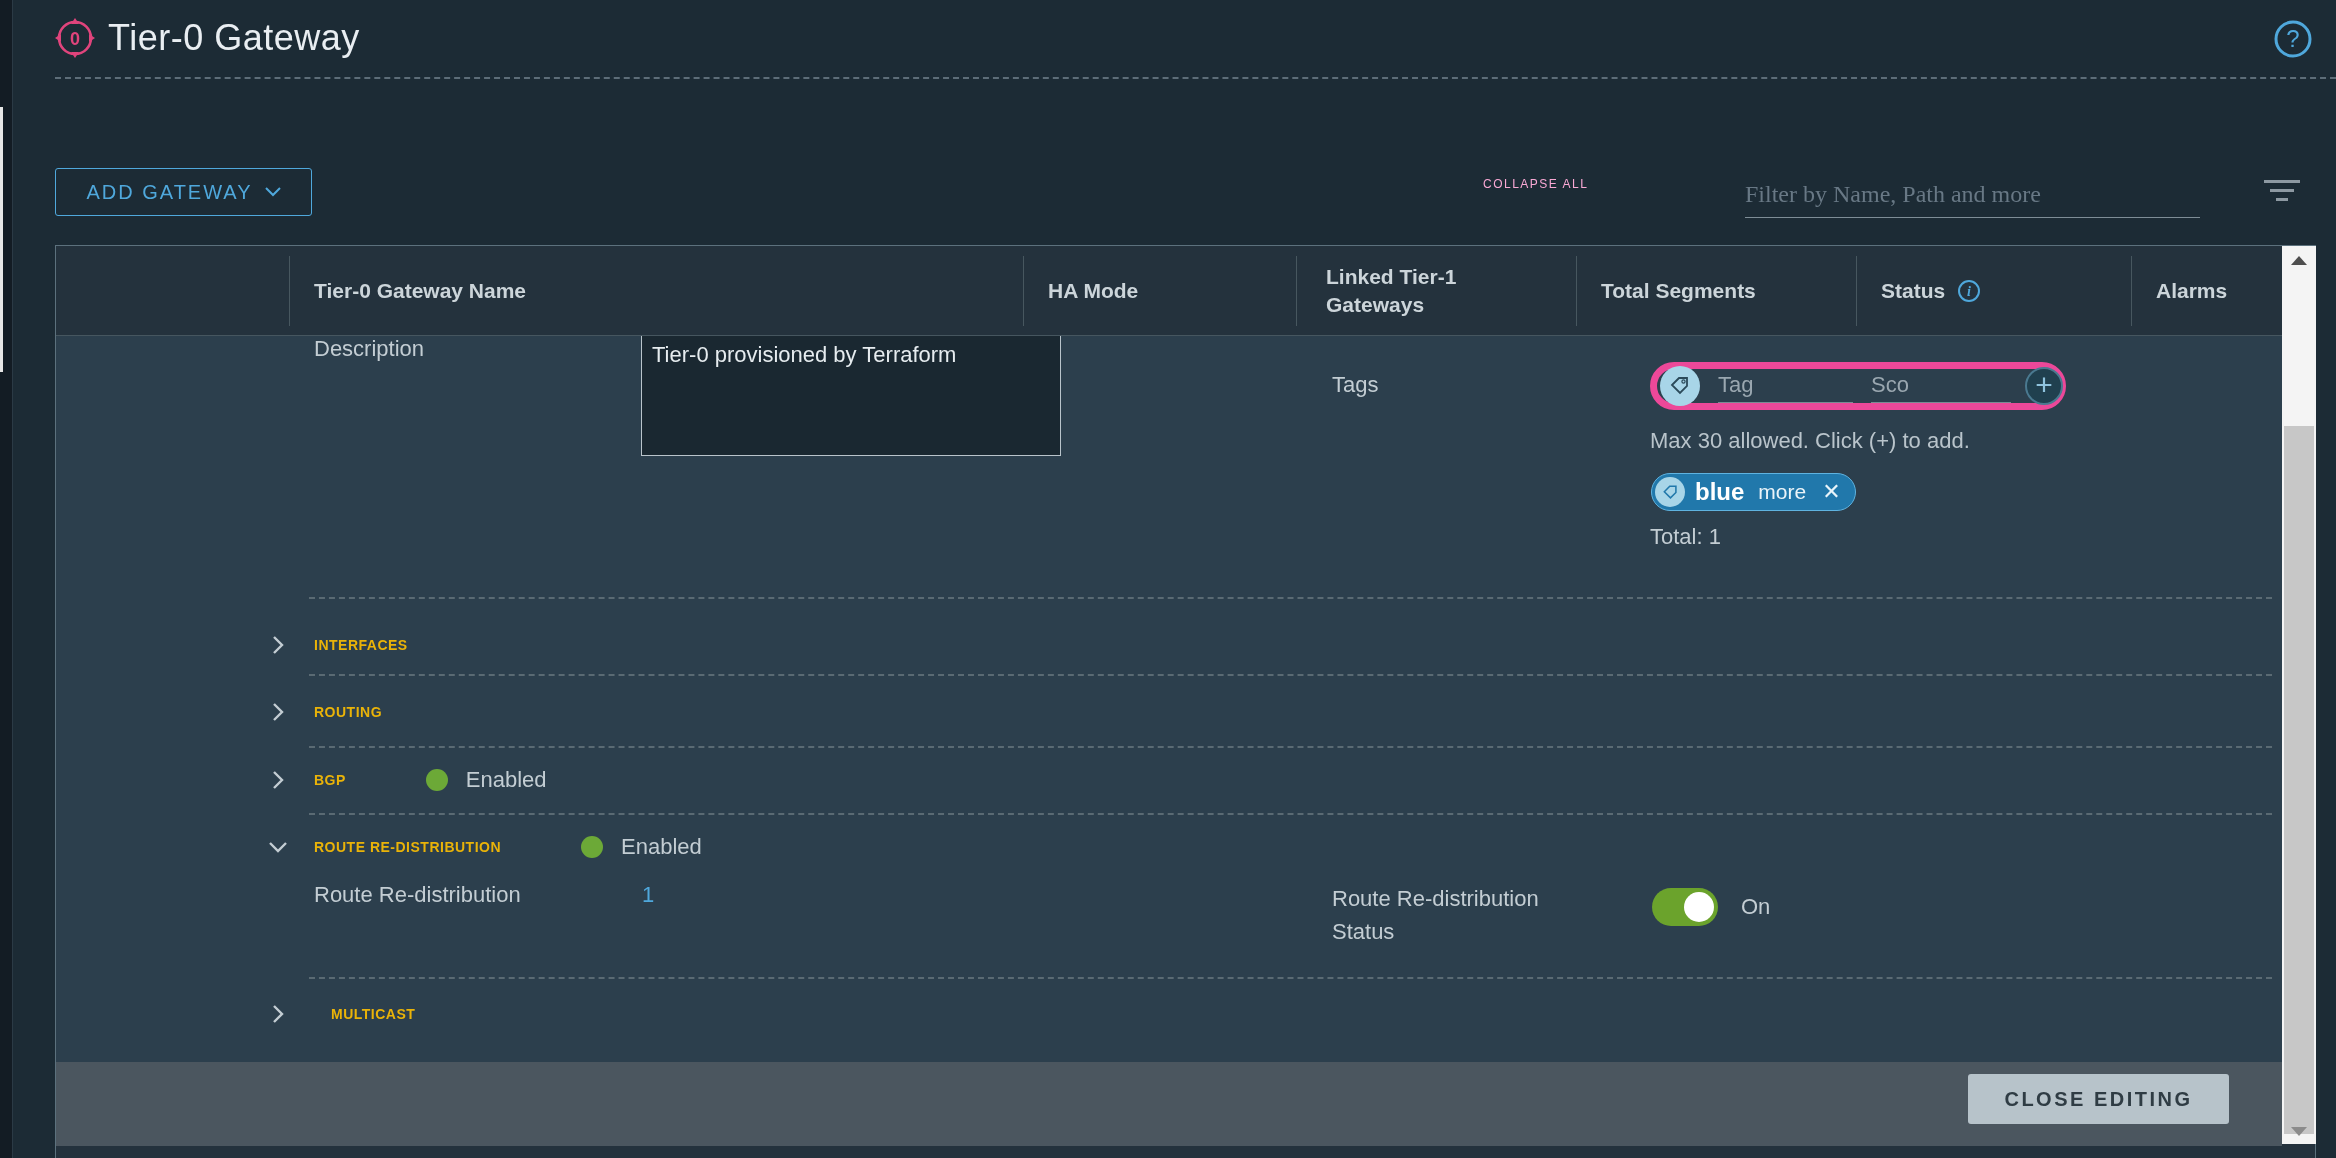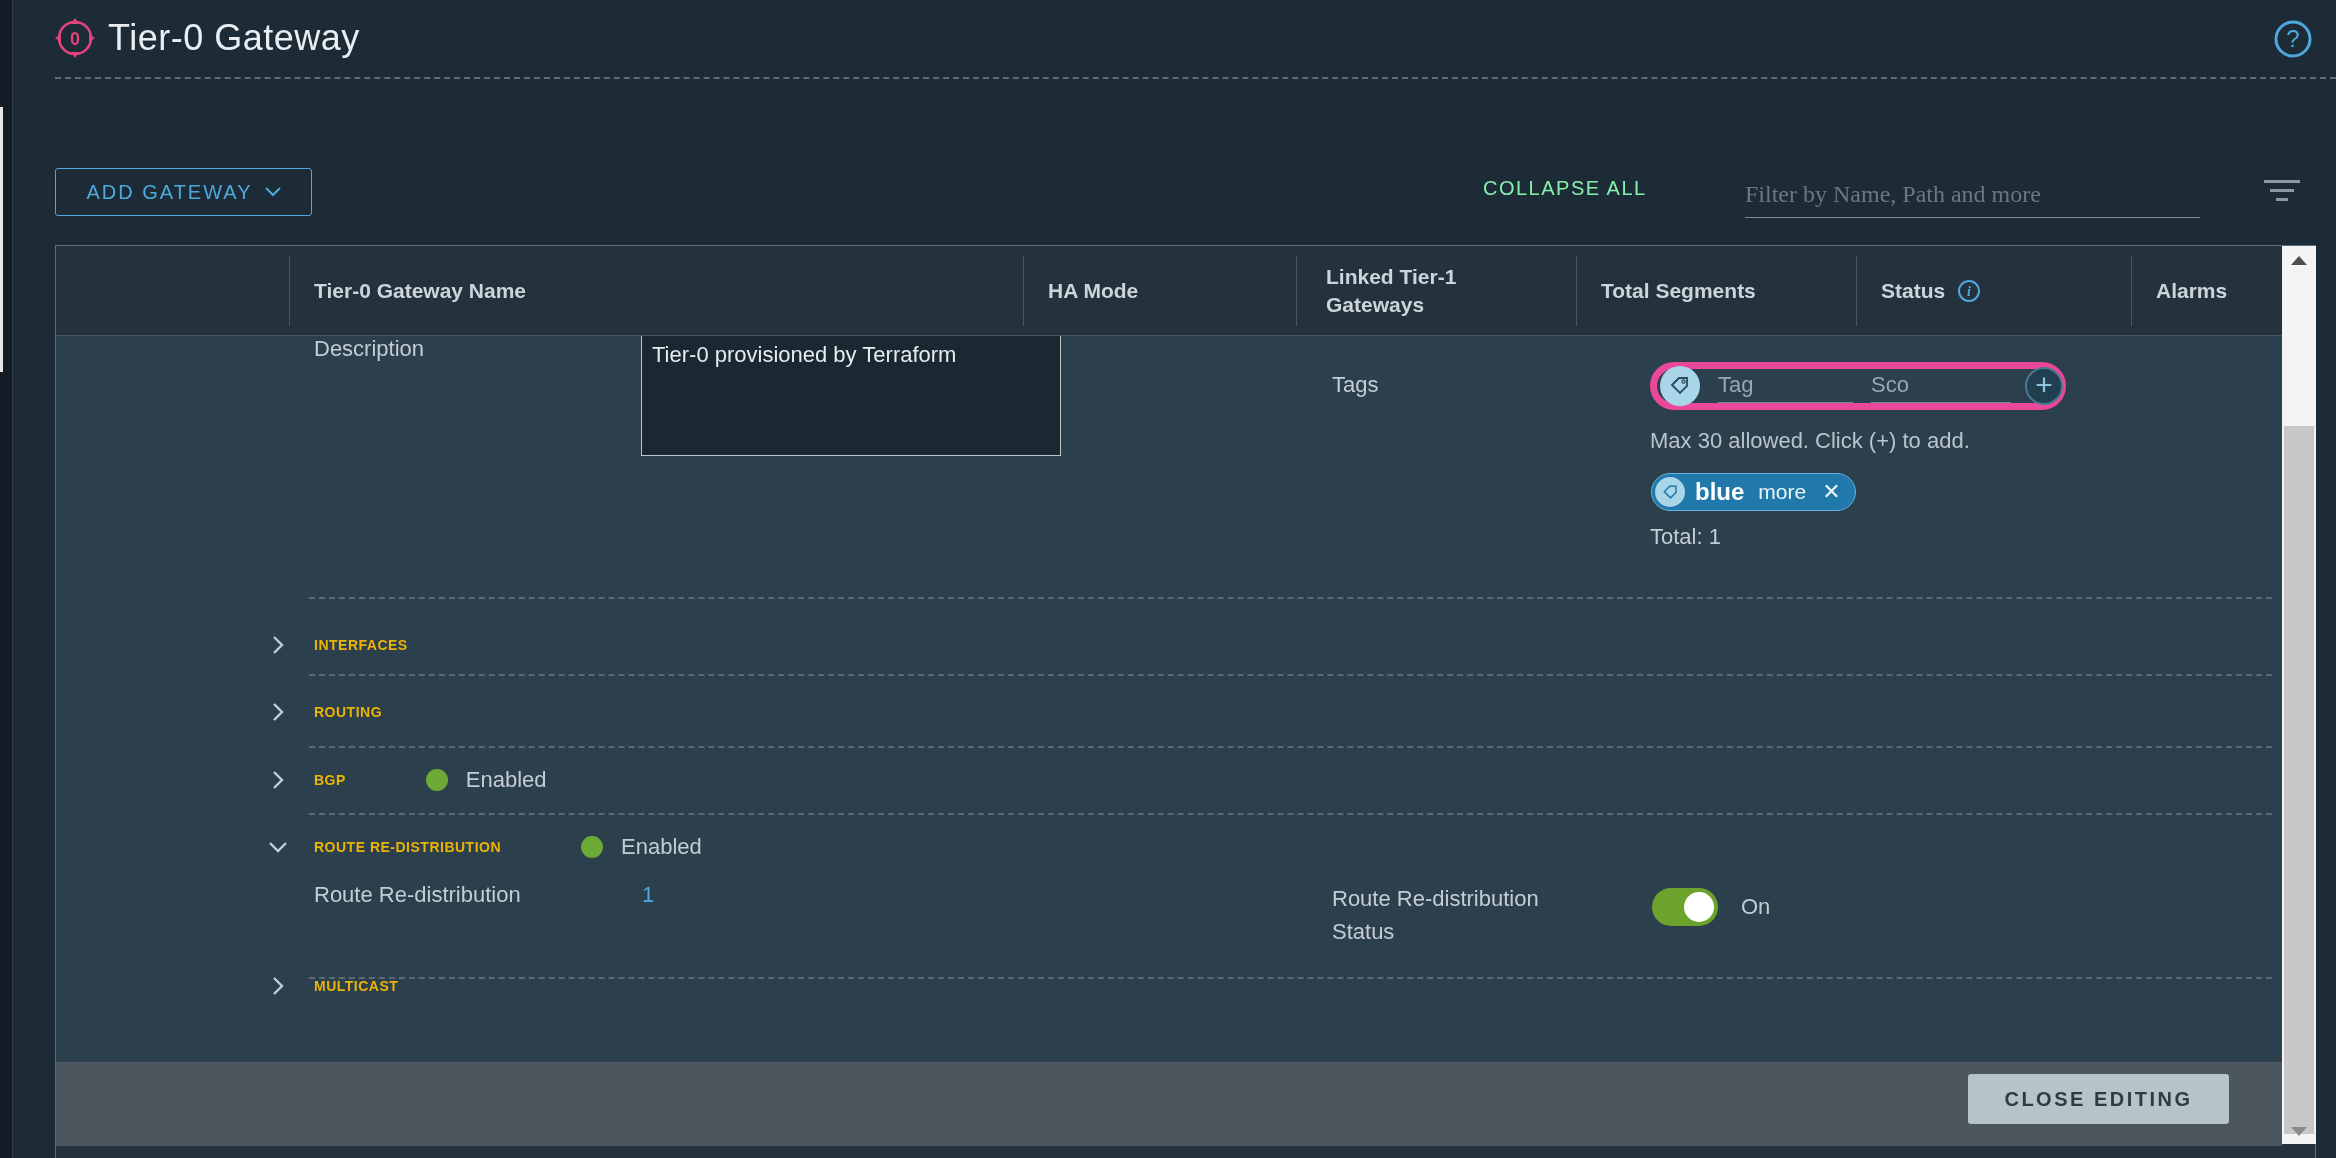--- a/index.html
+++ b/index.html
@@ -19,21 +19,21 @@
                 color:#e9eef2; letter-spacing:0.5px; }
   .help-btn { position:absolute; left:2258px; top:18px; width:42px; height:42px; cursor:pointer; }
   .dashed-sep { position:absolute; left:55px; right:0; top:77px; border-top:2px dashed #5d6d78; }
 
   
   .add-gateway { position:absolute; left:55px; top:168px; width:257px; height:48px;
                  border:1px solid #4fa8dc; border-radius:3px; background:transparent;
                  color:#4fa8dc; font-size:20px; letter-spacing:2px; font-weight:500;
                  display:flex; align-items:center; justify-content:center; gap:12px; cursor:pointer;
                  font-family:"Liberation Sans", sans-serif; }
-  .collapse-all { position:absolute; left:1483px; top:177px; color:#86efac; font-size:20px;
+  .collapse-all { position:absolute; left:1483px; top:177px; color:#f9a8d4; font-size:12px;
                   letter-spacing:1.5px; font-weight:500; cursor:pointer; }
   .filter-input { position:absolute; left:1745px; top:172px; width:455px; height:46px;
                   background:transparent; border:none; border-bottom:1px solid #7e8d96;
                   color:#cfd8dd; font-size:24px; font-family:Liberation Serif, serif; }
   .filter-input::placeholder { color:#68track7885; color:#687885; }
   .filter-icon { position:absolute; left:2262px; top:180px; width:40px; height:30px; cursor:pointer; }
   .filter-icon i { display:block; height:3px; background:#8d99a2; margin:0 auto 6px auto; }
   .filter-icon .b1 { width:36px; } .filter-icon .b2 { width:24px; } .filter-icon .b3 { width:12px; }
 
   
@@ -254,21 +254,21 @@
 
       <div class="rr-status-label">
         <div>Route Re-distribution</div>
         <div>Status</div>
       </div>
       <div class="toggle">
         <div class="knob"></div>
       </div>
       <div class="toggle-state">On</div>
 
-      <div class="sec-row" style="top:633px;">
+      <div class="sec-row" style="top:661px;gap:17px;">
         <svg class="sec-chev" viewBox="0 0 22 22">
           <polyline points="7,3 15,11 7,19" fill="none" stroke="#c3cdd3" stroke-width="2.4"></polyline>
         </svg>
         <span class="sec-title">MULTICAST</span>
       </div>
     </div>
 
     <div class="panel-footer">
       <button class="close-editing">CLOSE EDITING</button>
     </div>

